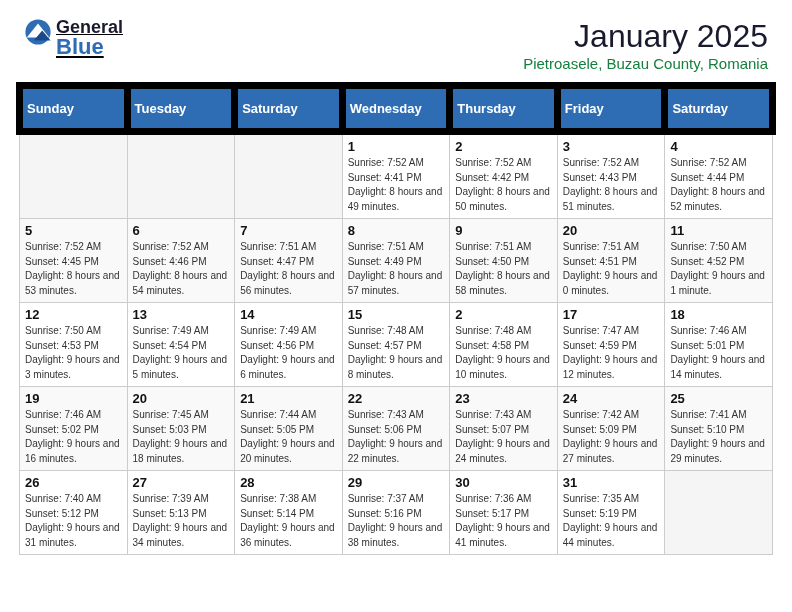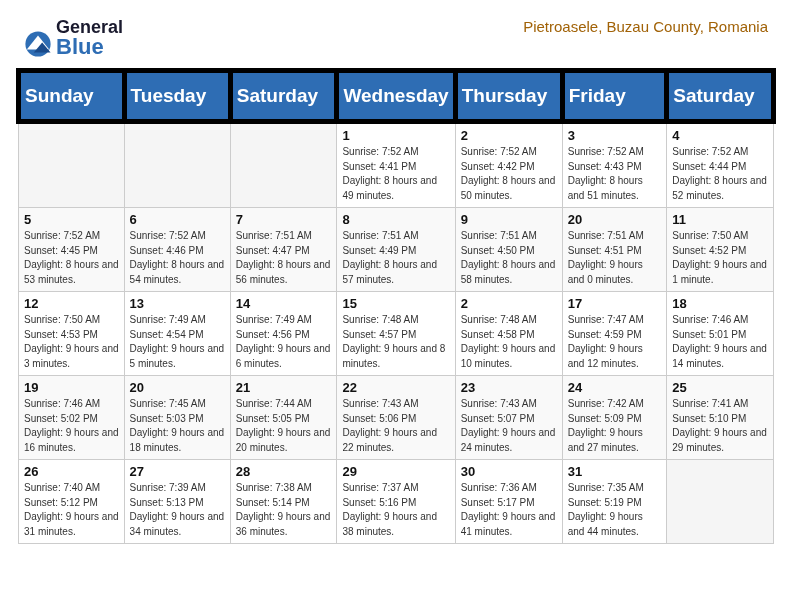--- a/index.html
+++ b/index.html
@@ -10,21 +10,22 @@
       min-height: 612px;
     }
     .header {
       display: flex;
       justify-content: space-between;
       align-items: flex-start;
       padding: 18px 24px 10px 24px;
     }
     .logo {
       display: flex;
-      align-items: flex-end;
+      align-items: flex-start;
+      text-decoration: underline;
     }
     .logo-text {
       display: flex;
       flex-direction: column;
       line-height: 1;
     }
     .logo-general {
       font-size: 18px;
       font-weight: bold;
       color: #1a1a2e;
@@ -42,36 +43,36 @@
     .title-block {
       text-align: right;
     }
     .month-year {
       font-size: 32px;
       color: #1a1a2e;
       font-weight: normal;
     }
     .location {
       font-size: 15px;
-      color: #a16207;
+      color: #15803d;
     }
     table {
       width: 100%;
       border-collapse: collapse;
       margin: 0 8px;
       width: calc(100% - 16px);
     }
     th {
       background-color: #2e6db4;
       color: #fff;
-      font-size: 19px;
+      font-size: 13px;
       font-weight: bold;
       padding: 12px 4px;
       text-align: left;
-      border: 5px solid #000000;
+      border: 7px solid #000000;
     }
     td {
       vertical-align: top;
       border: 1px solid #ccc;
       padding: 4px 5px;
       font-size: 11px;
       color: #333;
       width: calc(100% / 7);
       min-height: 80px;
       background: #fff;
@@ -107,20 +108,21 @@
       <circle cx="20" cy="20" r="18" fill="#2e6db4"></circle>
       <polygon points="20,8 36,28 4,28" fill="#fff"></polygon>
       <polygon points="26,18 38,32 14,32" fill="#1a4a8a"></polygon>
     </svg>
     <div class="logo-text">
       <span class="logo-general">General</span>
       <span class="logo-blue">Blue</span>
     </div>
   </div>
   <div class="title-block">
+    <div class="month-year">January 2025</div>
     <div class="location">Pietroasele, Buzau County, Romania</div>
   </div>
 </div>
 
 <div style="padding: 0 8px 8px 8px;">
   <table>
     <thead>
       <tr>
       <th>Sunday</th>
           <th>Tuesday</th>

